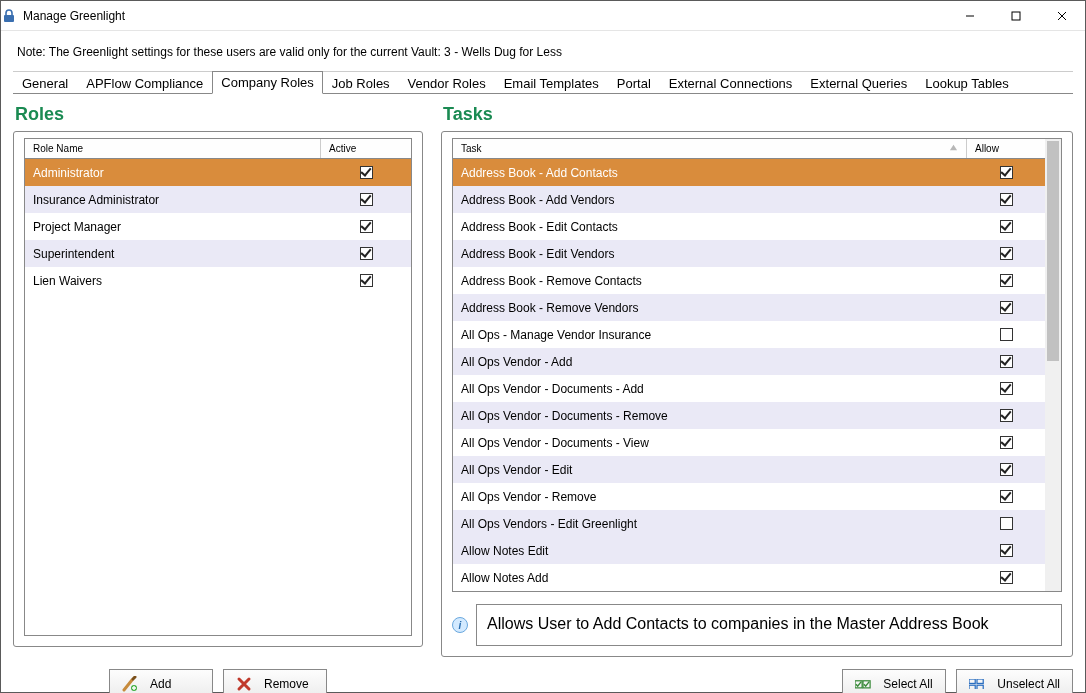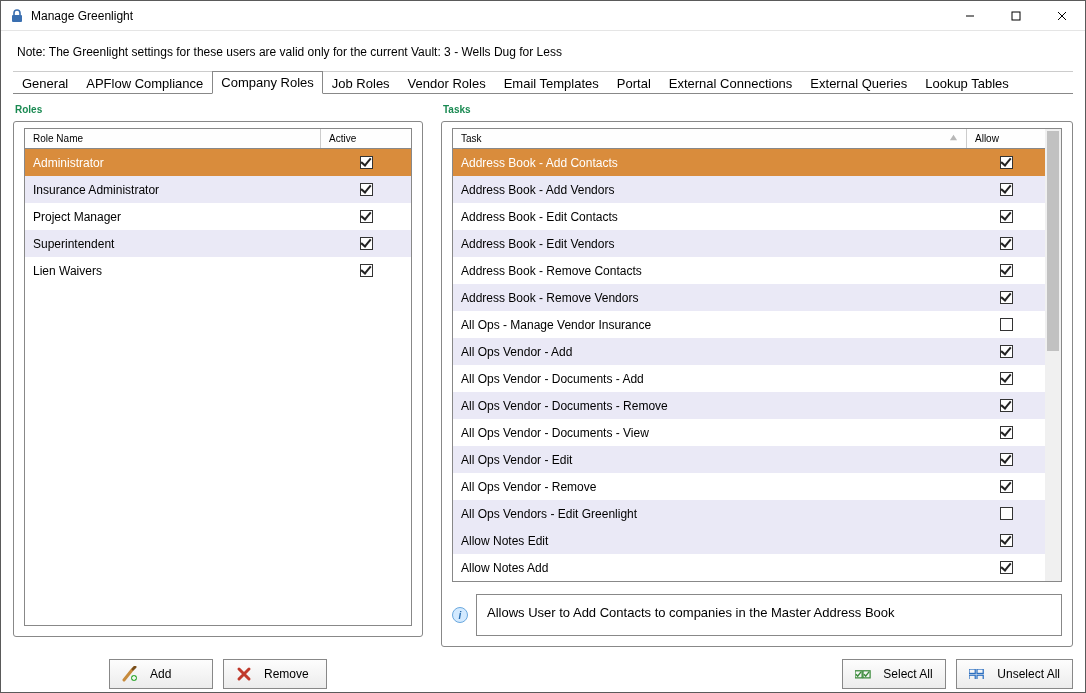--- a/index.html
+++ b/index.html
@@ -13,21 +13,20 @@
   .window {
     width: 1086px; height: 693px;
     border: 1px solid #5a5a5a;
     display: flex; flex-direction: column;
     background: #fff;
   }
   
   .titlebar {
     height: 30px;
     display: flex; align-items: center;
-    padding-left: 8px;
     border-bottom: 1px solid #e5e5e5;
   }
   .titlebar .app-icon {
     width: 16px; height: 16px;
     margin-right: 6px;
     display: inline-flex; align-items: center; justify-content: center;
   }
   .titlebar .title { flex: 1; font-size: 12px; }
   .titlebar .win-btns { display: flex; }
   .titlebar .win-btn {
@@ -83,21 +82,21 @@
     gap: 18px;
   }
 
   
   .section { display: flex; flex-direction: column; }
   .section.roles { width: 410px; }
   .section.tasks { flex: 1; }
   .section-title {
     font-weight: bold;
     color: #1a8a52;
-    font-size: 10px;
+    font-size: 18px;
     margin-bottom: 6px;
     padding-left: 2px;
   }
   .panel-box {
     border: 1px solid #888;
     border-radius: 3px;
     padding: 6px 10px 10px 10px;
     flex: 1;
     display: flex; flex-direction: column;
   }
@@ -196,21 +195,21 @@
     border: 1px solid #6aa8de;
     display: flex; align-items: center; justify-content: center;
     color: #2a6eb0; font-style: italic; font-weight: bold;
     font-size: 10px;
     align-self: center;
   }
   .info-box {
     flex: 1;
     border: 1px solid #888;
     padding: 10px;
-    font-size: 13px;
+    font-size: 16px;
     min-height: 42px;
   }
 
   
   .buttons-row {
     display: flex; gap: 10px;
     margin-top: 12px;
   }
   .tasks .buttons-row { justify-content: flex-end; }
   .roles .buttons-row { justify-content: center; padding-top: 10px; }

